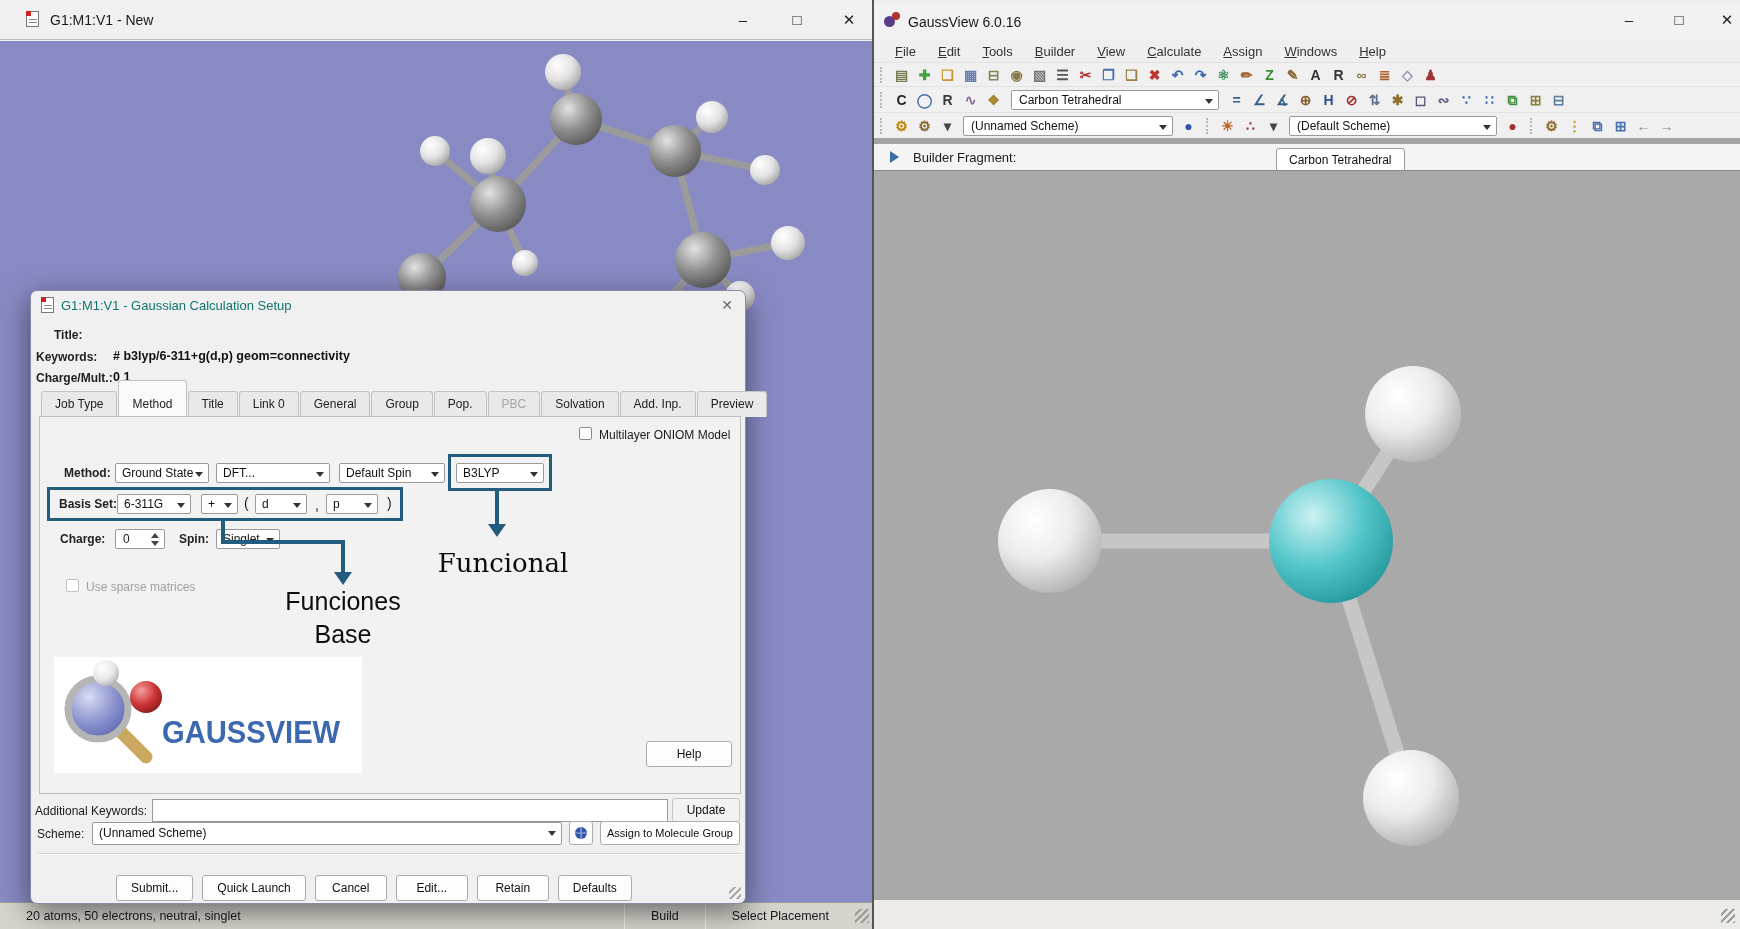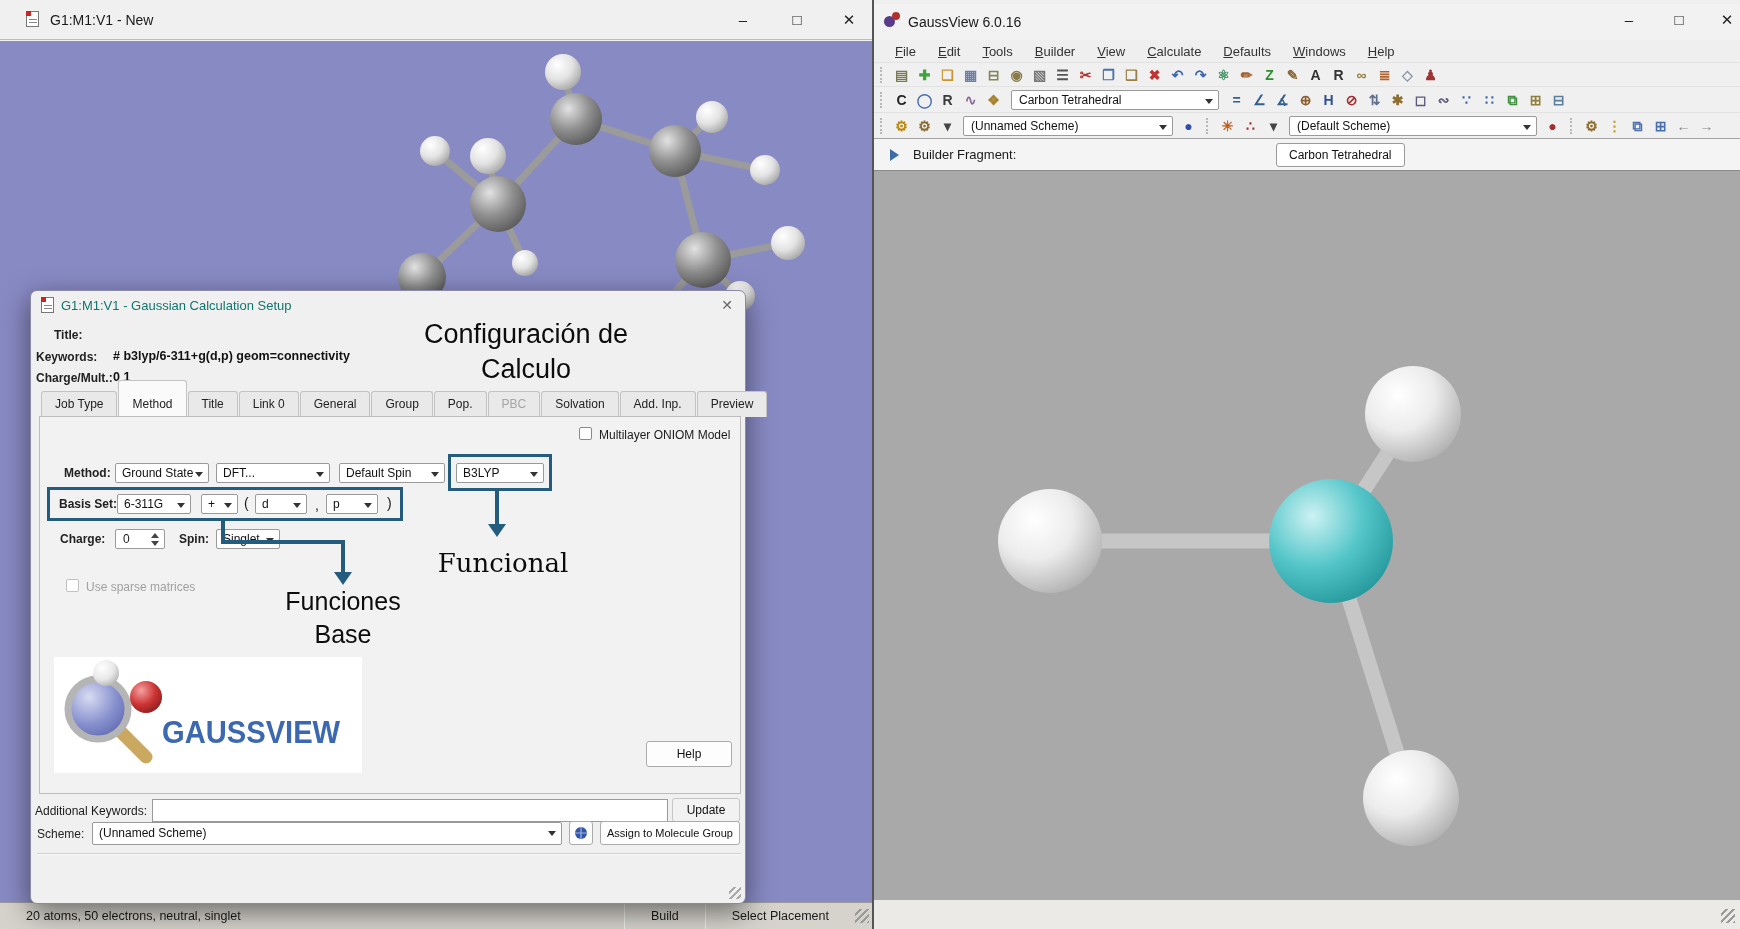--- a/index.html
+++ b/index.html
@@ -75,21 +75,21 @@
   .menu-item::first-letter{text-decoration:underline;}
   .toolbar{position:absolute;left:0;width:100%;display:flex;align-items:center;background:#f0f0f0;border-top:1px solid #e2e2e2;}
   .tb1{top:62px;height:24px;}
   .tb2{top:86px;height:26px;}
   .tb3{top:112px;height:26px;}
   .tbicon{display:inline-block;width:21px;height:20px;text-align:center;font-size:14px;font-weight:bold;line-height:20px;margin:0 1px;}
   .tgrip{width:5px;height:16px;border-left:2px dotted #b8b8b8;margin:0 5px 0 6px;}
   .tcombo{position:relative;height:20px;background:#fff;border:1px solid #9a9a9a;border-radius:2px;
     font-size:12px;line-height:18px;padding:0 18px 0 7px;color:#111;white-space:nowrap;}
   .tcombo::after{content:"";position:absolute;right:5px;top:8px;border-left:4px solid transparent;border-right:4px solid transparent;border-top:5px solid #333;}
-  .builderrow{position:absolute;left:0;top:138px;width:100%;height:32px;background:#f4f4f4;border-top:1px solid #a3a3a3;display:flex;align-items:center;}
+  .builderrow{position:absolute;left:0;top:138px;width:100%;height:32px;background:#f4f4f4;border-top:6px solid #a3a3a3;display:flex;align-items:center;}
   .barrow{width:0;height:0;border-top:6px solid transparent;border-bottom:6px solid transparent;border-left:9px solid #3a6ea5;margin-left:16px;}
   .blabel{font-size:13px;color:#1a1a1a;margin-left:14px;}
   .fragbtn{position:absolute;left:402px;top:4px;height:24px;padding:0 12px;background:#fff;border:1px solid #9a9a9a;border-radius:3px;
     font-size:12px;color:#111;display:flex;align-items:center;}
   .viewport{position:absolute;left:0;top:170px;width:868px;height:730px;background:#a9a9a9;border-top:1px solid #8a8a8a;}
   .r-bottom{position:absolute;left:0;top:900px;width:868px;height:29px;background:#eceae6;}
 </style>
 </head>
 <body>
 
@@ -178,21 +178,21 @@
       <span class="wc" style="left:836px;top:2px;">✕</span>
     </div>
 
     <div class="menubar">
         <span class="menu-item">File</span>
         <span class="menu-item">Edit</span>
         <span class="menu-item">Tools</span>
         <span class="menu-item">Builder</span>
         <span class="menu-item">View</span>
         <span class="menu-item">Calculate</span>
-        <span class="menu-item">Defaults</span>
+        <span class="menu-item">Assign</span>
         <span class="menu-item">Windows</span>
         <span class="menu-item">Help</span>
       </div>
 
     <div class="toolbar tb1">
       <span class="tgrip"></span>
       <span><span class="tbicon" style="color: rgb(122, 122, 82);">▤</span><span class="tbicon" style="color: rgb(63, 164, 63);">✚</span><span class="tbicon" style="color: rgb(201, 151, 47);">❏</span><span class="tbicon" style="color: rgb(107, 127, 174);">▦</span><span class="tbicon" style="color: rgb(133, 133, 90);">⊟</span><span class="tbicon" style="color: rgb(138, 122, 74);">◉</span><span class="tbicon" style="color: rgb(119, 119, 119);">▧</span><span class="tbicon" style="color: rgb(85, 85, 85);">☰</span><span class="tbicon" style="color: rgb(176, 48, 48);">✂</span><span class="tbicon" style="color: rgb(74, 111, 174);">❐</span><span class="tbicon" style="color: rgb(154, 128, 72);">❑</span><span class="tbicon" style="color: rgb(192, 51, 51);">✖</span><span class="tbicon" style="color: rgb(58, 102, 176);">↶</span><span class="tbicon" style="color: rgb(58, 102, 176);">↷</span><span class="tbicon" style="color: rgb(63, 143, 95);">⚛</span><span class="tbicon" style="color: rgb(160, 96, 48);">✏</span><span class="tbicon" style="color: rgb(47, 143, 47);">Z</span><span class="tbicon" style="color: rgb(138, 106, 58);">✎</span><span class="tbicon" style="color: rgb(51, 51, 51);">A</span><span class="tbicon" style="color: rgb(51, 51, 51);">R</span><span class="tbicon" style="color: rgb(138, 122, 58);">∞</span><span class="tbicon" style="color: rgb(176, 99, 48);">≣</span><span class="tbicon" style="color: rgb(138, 148, 168);">◇</span><span class="tbicon" style="color: rgb(160, 51, 51);">♟</span></span>
     </div>
 
     <div class="toolbar tb2">
@@ -202,21 +202,21 @@
       <span><span class="tbicon" style="color: rgb(53, 96, 140);">=</span><span class="tbicon" style="color: rgb(53, 96, 140);">∠</span><span class="tbicon" style="color: rgb(53, 96, 140);">∡</span><span class="tbicon" style="color: rgb(138, 95, 47);">⊕</span><span class="tbicon" style="color: rgb(47, 79, 143);">H</span><span class="tbicon" style="color: rgb(163, 48, 48);">⊘</span><span class="tbicon" style="color: rgb(95, 111, 143);">⇅</span><span class="tbicon" style="color: rgb(143, 111, 47);">✱</span><span class="tbicon" style="color: rgb(90, 90, 122);">◻</span><span class="tbicon" style="color: rgb(90, 90, 122);">∾</span><span class="tbicon" style="color: rgb(58, 102, 176);">∵</span><span class="tbicon" style="color: rgb(58, 102, 176);">∷</span><span class="tbicon" style="color: rgb(63, 143, 63);">⧉</span><span class="tbicon" style="color: rgb(143, 127, 63);">⊞</span><span class="tbicon" style="color: rgb(95, 127, 159);">⊟</span></span>
     </div>
 
     <div class="toolbar tb3">
       <span class="tgrip"></span>
       <span><span class="tbicon" style="color: rgb(184, 134, 11);">⚙</span><span class="tbicon" style="color: rgb(138, 106, 47);">⚙</span><span class="tbicon" style="color: rgb(68, 68, 68);">▾</span></span>
       <span class="tcombo" style="width:210px;margin:0 4px;">(Unnamed Scheme)</span>
       <span><span class="tbicon" style="color: rgb(47, 79, 174);">●</span></span>
       <span class="tgrip"></span>
       <span><span class="tbicon" style="color: rgb(192, 96, 32);">☀</span><span class="tbicon" style="color: rgb(160, 48, 48);">∴</span><span class="tbicon" style="color: rgb(68, 68, 68);">▾</span></span>
-      <span class="tcombo" style="width:248px;margin:16px 4px;">(Default Scheme)</span>
+      <span class="tcombo" style="width:208px;margin:16px 4px;">(Default Scheme)</span>
       <span><span class="tbicon" style="color: rgb(163, 48, 48);">●</span></span>
       <span class="tgrip"></span>
       <span><span class="tbicon" style="color: rgb(138, 106, 47);">⚙</span><span class="tbicon" style="color: rgb(192, 160, 32);">⋮</span><span class="tbicon" style="color: rgb(74, 111, 174);">⧉</span><span class="tbicon" style="color: rgb(74, 111, 174);">⊞</span><span class="tbicon" style="color: rgb(136, 136, 136);">←</span><span class="tbicon" style="color: rgb(136, 136, 136);">→</span></span>
     </div>
 
     <div class="builderrow">
       <span class="barrow"></span>
       <span class="blabel">Builder Fragment:</span>
       <span class="fragbtn">Carbon Tetrahedral</span>
     </div>
@@ -311,24 +311,20 @@
     <span class="fldlabel" style="left:148px;top:241px;">Spin:</span>
     <span class="combo" style="left:185px;top:238px;width:64px;">Singlet</span>
 
     <div class="aseg" style="left:464px;top:200px;width:4px;height:34px;"></div>
     <div class="ahead" style="left:457px;top:233px;"></div>
     <div class="aseg" style="left:190px;top:230px;width:4px;height:22px;"></div>
     <div class="aseg" style="left:190px;top:249px;width:124px;height:4px;"></div>
     <div class="aseg" style="left:310px;top:249px;width:4px;height:34px;"></div>
     <div class="ahead" style="left:303px;top:281px;"></div>
 
-    <div class="ann" style="left:360px;top:26px;width:270px;font-size:27px;">
-      <div>Configuración de</div>
-      <div>Calculo</div>
-    </div>
     <div class="ann" style="left:392px;top:256px;width:160px;font-size:26px;">Funcional</div>
     <div class="ann" style="left:227px;top:294px;width:170px;font-size:25px;">
       <div>Funciones</div>
       <div>Base</div>
     </div>
 
     <span class="abs" style="left:35px;top:288px;"><span class="check dis"></span></span>
     <span class="abs graylab" style="left:55px;top:289px;font-size:12px;">Use sparse matrices</span>
 
     <div class="logobox">
@@ -371,17 +367,25 @@
     <div class="btn" style="left:538px;top:530px;width:24px;height:24px;">
       <svg width="14" height="14">
           <circle cx="7" cy="7" r="6" fill="#3355aa"></circle>
           <path d="M1 7 H13 M7 1 V13" stroke="#9fb5e0" stroke-width="1.2" fill="none"></path>
         </svg>
     </div>
     <div class="btn" style="left:569px;top:530px;width:140px;height:24px;font-size:11px;">Assign to Molecule Group</div>
 
     <div class="hr" style="top:562px;"></div>
 
+    <div class="abs" style="left:85px;top:584px;width:560px;height:26px;display:flex;gap:9px;">
+        <span class="btn dlgbtn" style="position: static; padding: 0px 14px; height: 26px; min-width: 72px;">Submit...</span>
+        <span class="btn dlgbtn" style="position: static; padding: 0px 14px; height: 26px; min-width: 72px;">Quick Launch</span>
+        <span class="btn dlgbtn" style="position: static; padding: 0px 14px; height: 26px; min-width: 72px;">Cancel</span>
+        <span class="btn dlgbtn" style="position: static; padding: 0px 14px; height: 26px; min-width: 72px;">Edit...</span>
+        <span class="btn dlgbtn" style="position: static; padding: 0px 14px; height: 26px; min-width: 72px;">Retain</span>
+        <span class="btn dlgbtn" style="position: static; padding: 0px 14px; height: 26px; min-width: 72px;">Defaults</span>
+      </div>
 
     <div class="d-grip"></div>
   </div>
 
 </div>
 
 </body></html>

